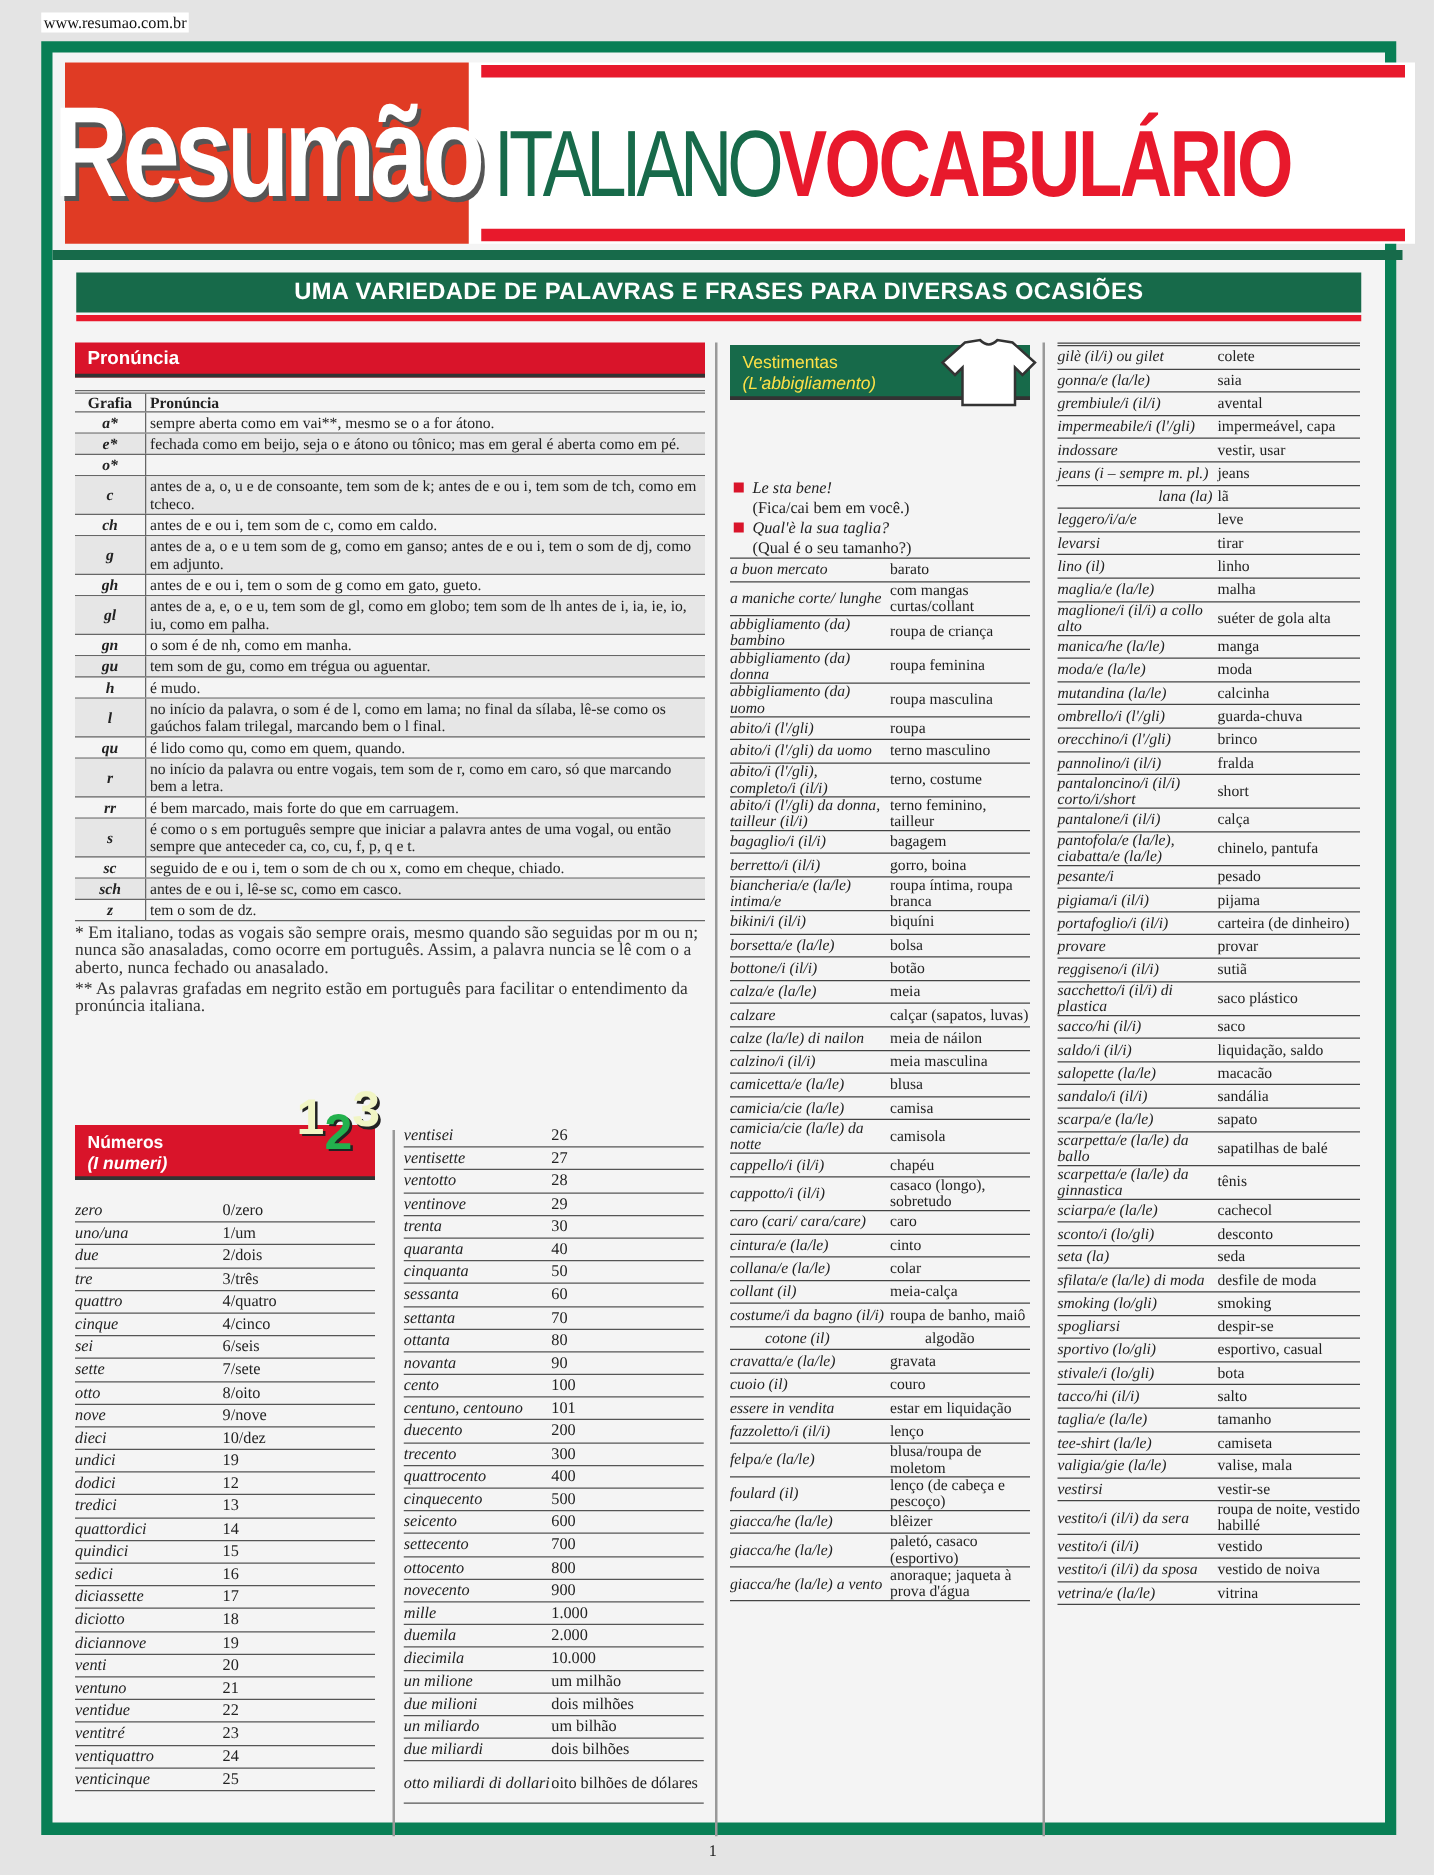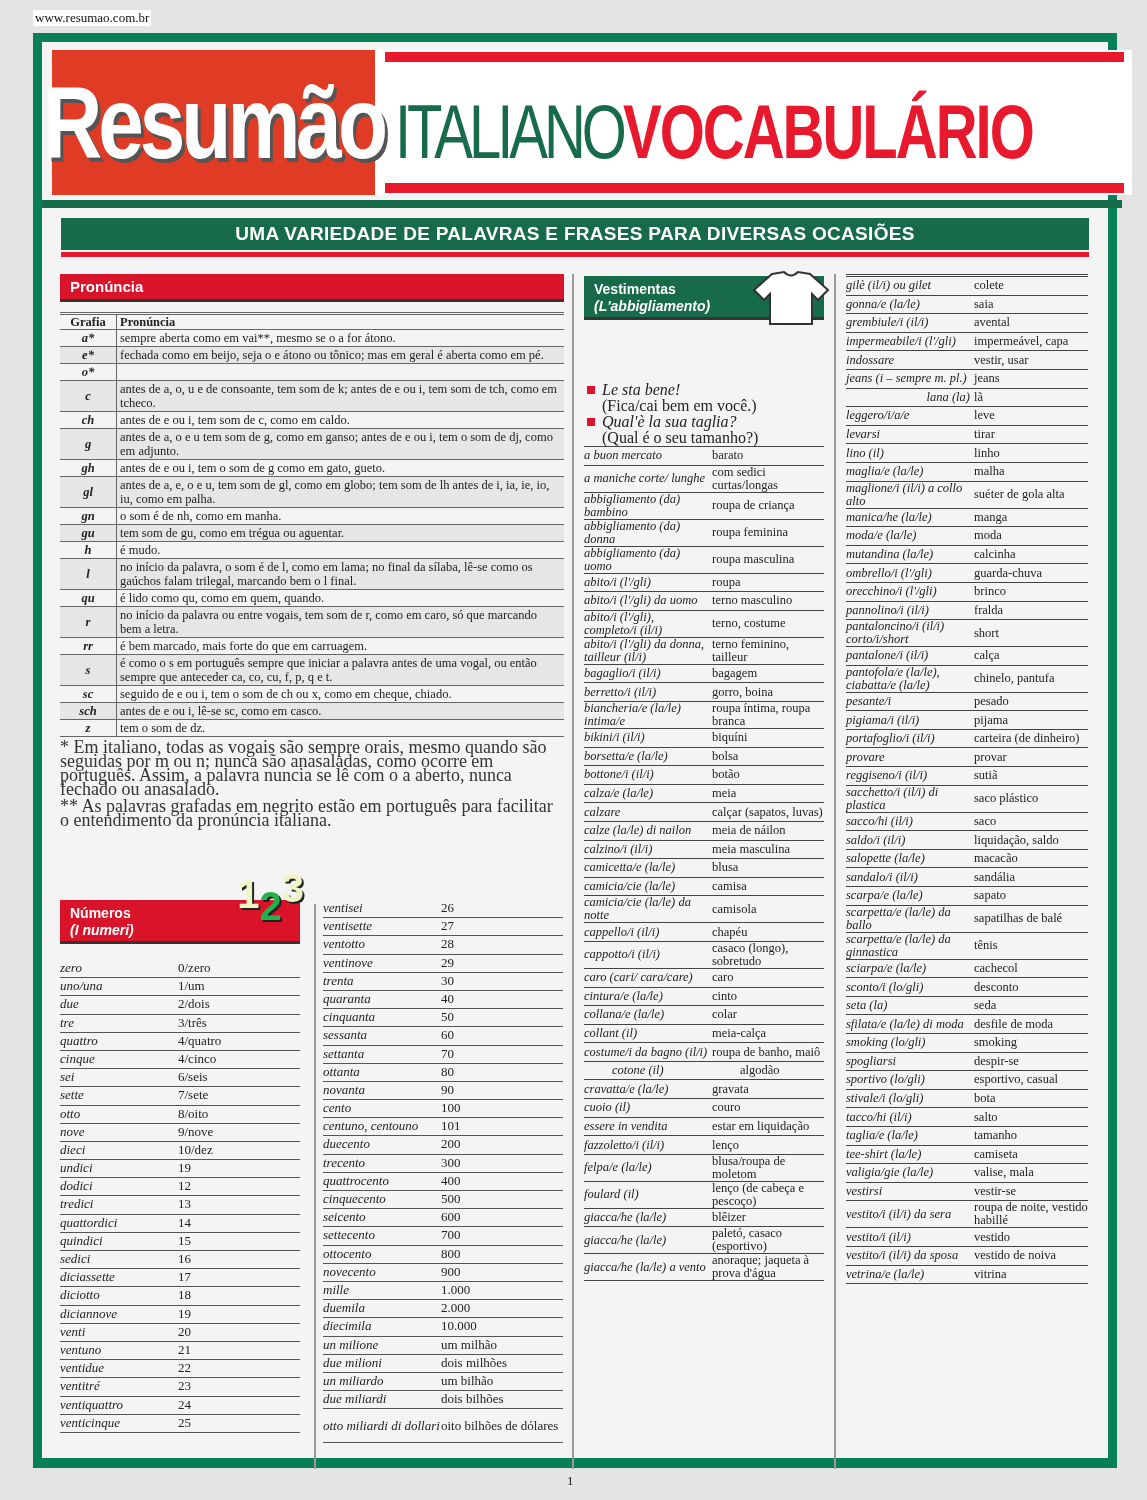--- a/index.html
+++ b/index.html
@@ -17,44 +17,44 @@
   .stripe-bot { position: absolute; left: 0; right: 0; bottom: 2px; height: 10px; background: #e8192c; }
   .title { position: absolute; left: 10px; top: 38px; white-space: nowrap; font-family: "Liberation Sans", sans-serif; font-size: 58px; transform: scaleY(1.3); transform-origin: left top; }
   .title .t1 { color: #176a4a; font-weight: normal; letter-spacing: -4px; }
   .title .t2 { color: #e8192c; font-weight: bold; letter-spacing: -2px; }
   .header-green { position: absolute; left: 0; top: 158px; height: 8px; width: 1080px; background: #176a4a; }
   
   .subtitle-bar { position: absolute; left: 19px; top: 176px; width: 1028px; height: 32px; background: #176a4a; color: #fff; font-family: "Liberation Sans", sans-serif; font-weight: bold; font-size: 19px; text-align: center; line-height: 32px; letter-spacing: 0.3px; }
   .subtitle-red { position: absolute; left: 19px; top: 210px; width: 1028px; height: 5px; background: #e8192c; }
   
   .sec-head-red { position: absolute; background: #d9142a; color: #fff; font-family: "Liberation Sans", sans-serif; font-weight: bold; border-bottom: 3px solid #333; }
-  .sec-head-green { position: absolute; background: #176a4a; color: #ffffff; font-family: "Liberation Sans", sans-serif; font-weight: bold; border-bottom: 3px solid #333; }
+  .sec-head-green { position: absolute; background: #176a4a; color: #fde047; font-family: "Liberation Sans", sans-serif; font-weight: normal; border-bottom: 3px solid #333; }
   
   .pron { position: absolute; left: 18px; top: 270px; width: 504px; font-size: 12.5px; line-height: 14px; }
   .pron-row { display: flex; border-bottom: 1.5px solid #666; min-height: 17px; align-items: center; }
   .pron-row:nth-child(even) { background: #e6e6e6; }
   .pron-row .g { width: 57px; text-align: center; font-style: italic; font-weight: bold; border-right: 1.5px solid #666; align-self: stretch; display:flex; align-items:center; justify-content:center; }
   .pron-row .d { flex: 1; padding: 1px 3px; }
   .pron-head { display: flex; font-weight: bold; border-top: 3px double #666; border-bottom: 1.5px solid #666; height: 18px; align-items:center; }
   .pron-head .g { width: 57px; text-align: center; border-right: 1.5px solid #666; }
   .pron-head .d { padding-left: 3px; }
-  .footnote { font-size: 18px; line-height: 14px; margin-top: 3px; color: #333; }
+  .footnote { font-size: 14px; line-height: 14px; margin-top: 3px; color: #333; }
   
   .num-col { position: absolute; font-size: 13px; }
   .num-row { display: flex; height: 18.2px; align-items: flex-start; border-bottom: 1.5px solid #555; }
   .num-row .it { width: 118px; font-style: italic; }
   .num-row .pt { flex: 1; }
   .num-row.tall { height: 34px; align-items: center; line-height: 14px; }
   
   .voc-col { position: absolute; font-size: 12.5px; line-height: 13px; }
   .voc-row { display: flex; border-bottom: 1.5px solid #444; min-height: 18.6px; align-items: center; }
   .voc-row .it { font-style: italic; padding-right: 4px; }
   .voc-row .pt { flex: 1; }
   .divider { position: absolute; width: 2px; background: #999; }
-  .phrases { position: absolute; left: 545px; top: 340px; width: 240px; font-size: 16px; line-height: 16px; }
+  .phrases { position: absolute; left: 545px; top: 340px; width: 240px; font-size: 13px; line-height: 16px; }
   .phrase { display: flex; }
   .bullet { width: 8px; height: 8px; background: #d9142a; margin: 4px 7px 0 0; flex: none; }
   .page-num { position: absolute; left: 567px; top: 1473px; font-size: 13px; }
 </style>
 </head>
 <body>
 
 <div class="site-url">www.resumao.com.br</div>
 
 <div class="sheet">
@@ -420,21 +420,21 @@
           </div>
       </div>
     </div>
     <div class="voc-col" id="voc-col1" style="left:542px;top:404px;width:240px;border-top:1.5px solid #444;">
         <div class="voc-row">
           <div class="it" style="width: 128px;">a buon mercato</div>
           <div class="pt">barato</div>
         </div>
         <div class="voc-row">
           <div class="it" style="width: 128px;">a maniche corte/ lunghe</div>
-          <div class="pt">com sedici curtas/longas</div>
+          <div class="pt">com mangas curtas/collant</div>
         </div>
         <div class="voc-row">
           <div class="it" style="width: 128px;">abbigliamento (da) bambino</div>
           <div class="pt">roupa de criança</div>
         </div>
         <div class="voc-row">
           <div class="it" style="width: 128px;">abbigliamento (da) donna</div>
           <div class="pt">roupa feminina</div>
         </div>
         <div class="voc-row">

